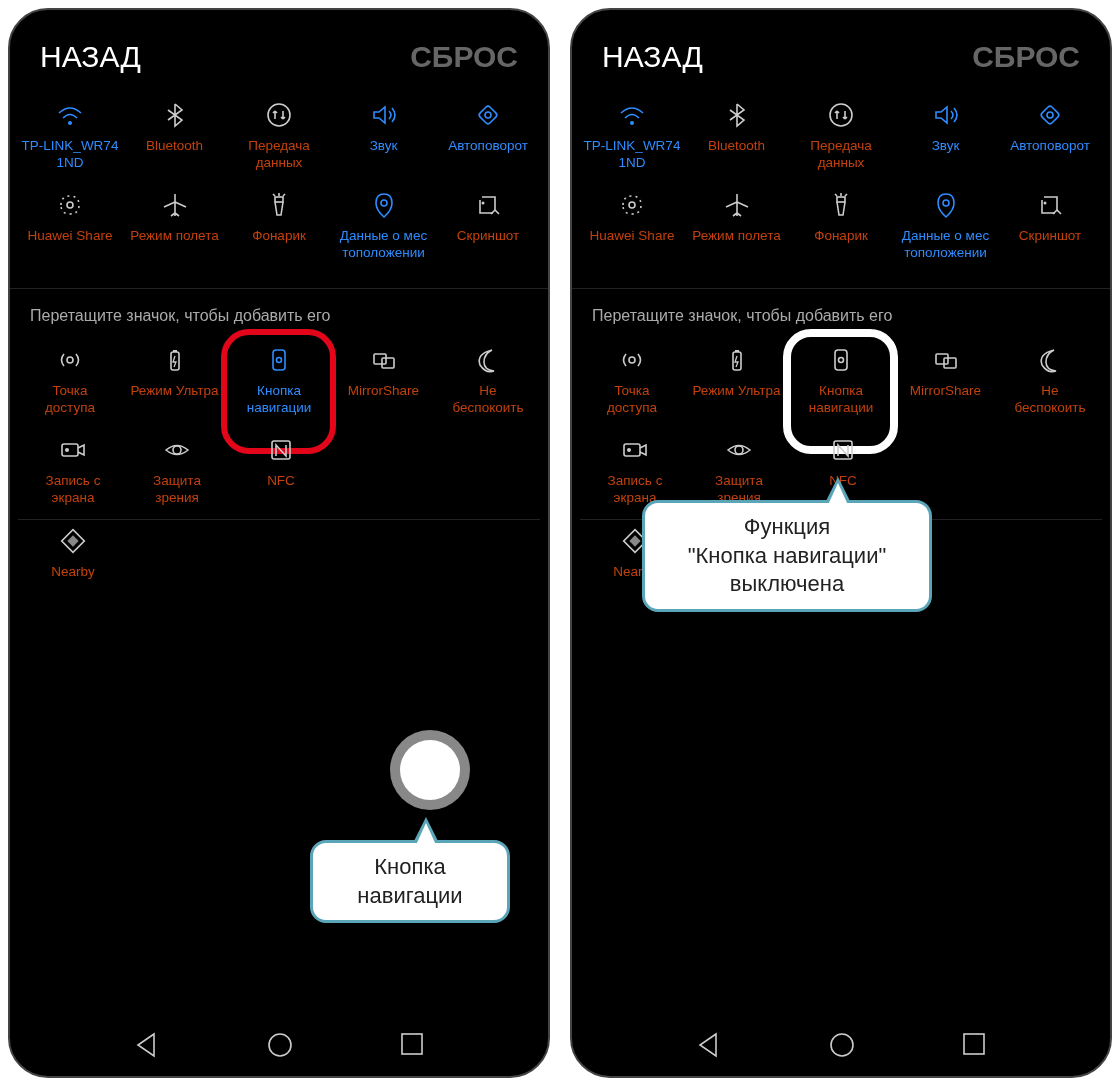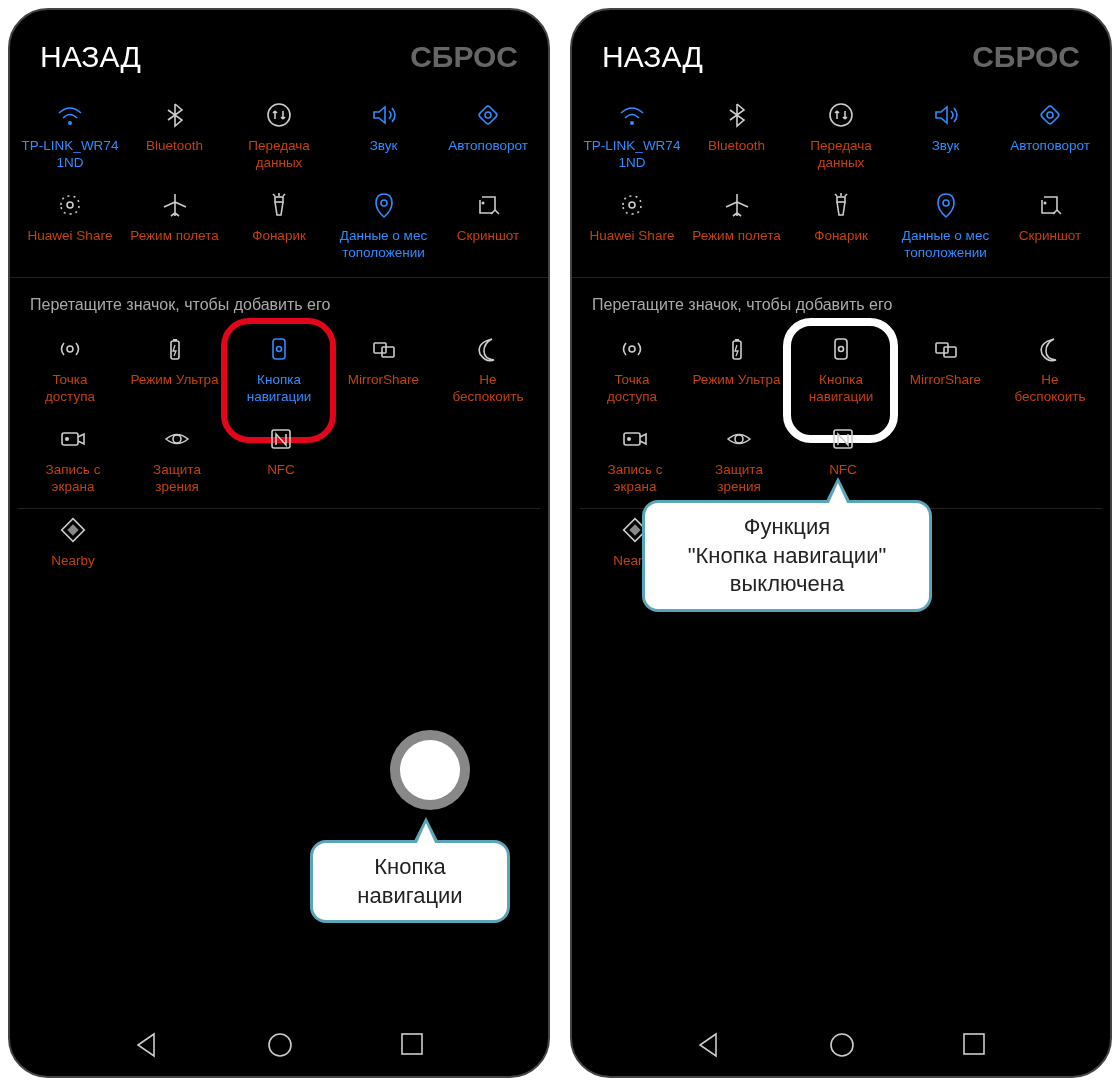--- a/index.html
+++ b/index.html
@@ -61,21 +61,21 @@
   }
   .tile.active .lbl { color: #2f8cff; }
   svg { overflow: visible; }
   .stroke-w { stroke:#ccc; stroke-width:1.6; fill:none; }
   .stroke-a { stroke:#2f8cff; stroke-width:1.6; fill:none; }
   .section-label {
     color:#aaa;
     font-size:16px;
     padding: 18px 20px 14px 20px;
     border-top:1px solid #222;
-    margin-top:3px;
+    margin-top:14px;
   }
   .divider { border-top:1px solid #222; margin:6px 0 0 0;}
   .highlight-red {
     position:absolute;
     border:6px solid #e3061b;
     border-radius:28px;
     width:115px; height:125px;
     top:-10px; left:-6px;
     pointer-events:none;
   }

